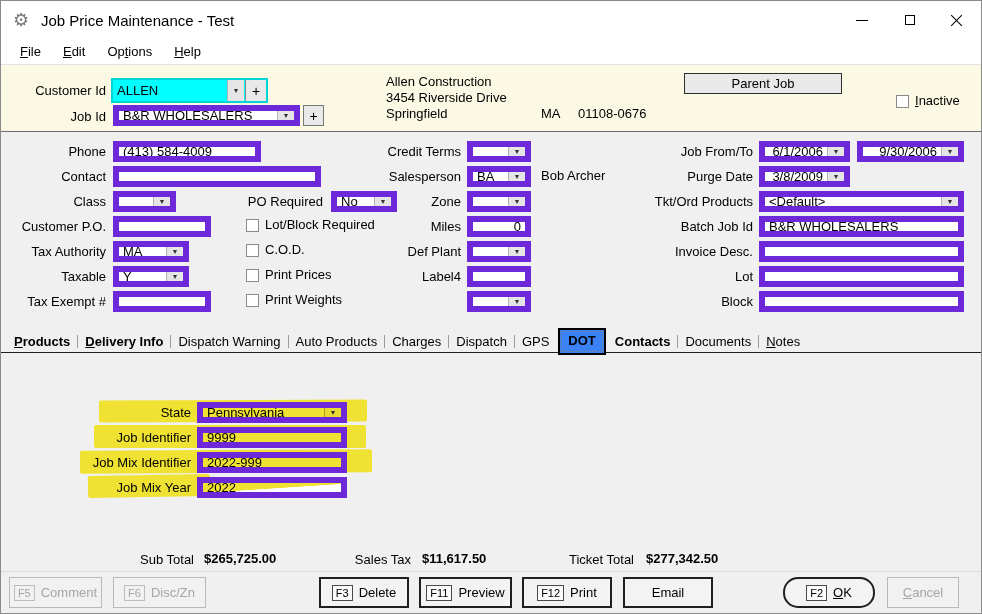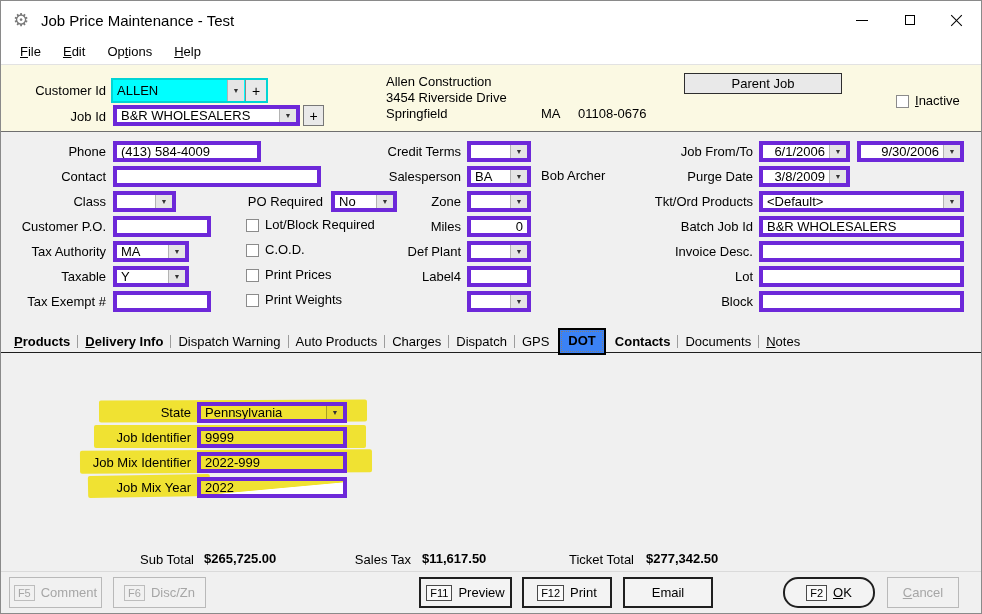--- a/index.html
+++ b/index.html
@@ -24,21 +24,21 @@
              border-bottom:1px solid #e2e2e2; display:flex; align-items:center; padding-left:8px; }
   .menu-item { padding:3px 11px; }
   .mn { text-decoration:underline; }
 
   
   .header { position:absolute; top:64px; left:0; right:0; height:67px; background:#fbf9e3; border-bottom:1px solid #6f6f6f; }
 
   .lbl { position:absolute; height:21px; line-height:21px; text-align:right; white-space:nowrap; }
   .txt { position:absolute; white-space:nowrap; }
 
-  .field { position:absolute; height:21px; border:4px solid #6d28d9; background:#fff;
+  .field { position:absolute; height:21px; border:6px solid #6d28d9; background:#fff;
            display:flex; align-items:center; padding:0 4px; white-space:nowrap; overflow:hidden; z-index:1; }
   .field .val { flex:1; }
   .combo { padding-right:0; }
   .arrow-box { align-self:stretch; width:17px; margin-left:4px; background:#e5e5e5; border-left:1px solid #b3b3b3;
                display:flex; align-items:center; justify-content:center; font-size:7px; color:#333; flex:none; }
   .right .val { text-align:right; }
 
   .plusbtn { position:absolute; width:21px; height:21px; background:#e9e9e9; border:1px solid #777;
              display:flex; align-items:center; justify-content:center; font-size:14px; z-index:1; }
 
@@ -330,20 +330,24 @@
   <div class="footer-line"></div>
 
   <div class="fbtn disabled" style="left:8px;width:93px;text-align:center;">
     <span class="key">F5</span>
       <span>Comment</span>
   </div>
   <div class="fbtn disabled" style="left:112px;width:93px;">
     <span class="key">F6</span>
       <span>Disc/Zn</span>
   </div>
+  <div class="fbtn" style="left:318px;width:90px;">
+    <span class="key">F3</span>
+      <span>Delete</span>
+  </div>
   <div class="fbtn" style="left:418px;width:93px;">
     <span class="key">F11</span>
       <span>Preview</span>
   </div>
   <div class="fbtn" style="left:521px;width:90px;">
     <span class="key">F12</span>
       <span>Print</span>
   </div>
   <div class="fbtn" style="left:622px;width:90px;">
     <span>Email</span>

